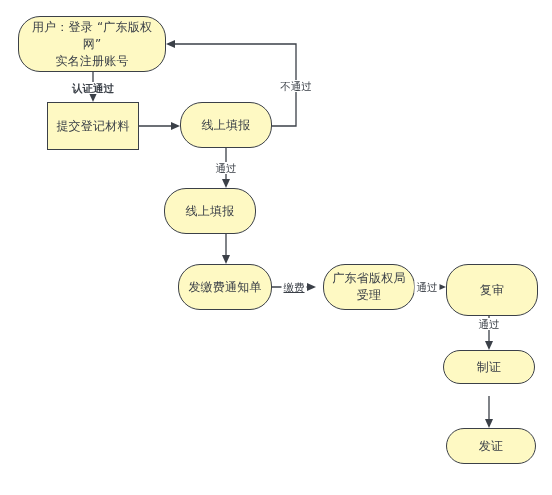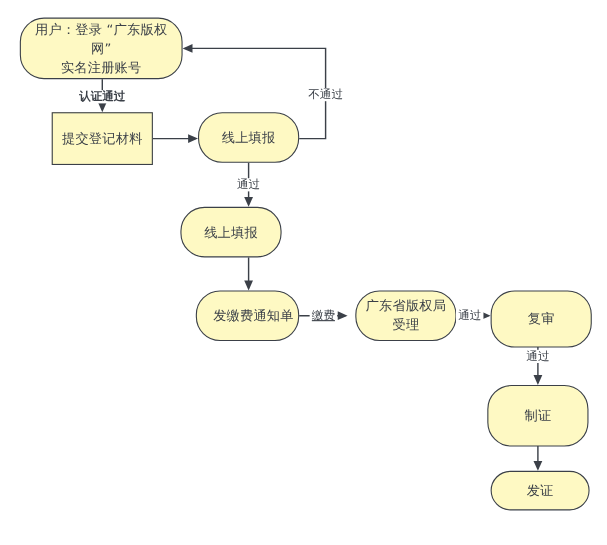--- a/index.html
+++ b/index.html
@@ -89,30 +89,30 @@
       </div>
       <div class="node rect" style="left: 47px; top: 102px; width: 92px; height: 48px;">
         <span class="node-label">提交登记材料</span>
       </div>
       <div class="node stadium" style="left: 180px; top: 102px; width: 92px; height: 46px;">
         <span class="node-label">线上填报</span>
       </div>
       <div class="node stadium" style="left: 164px; top: 188px; width: 92px; height: 46px;">
         <span class="node-label">线上填报</span>
       </div>
-      <div class="node stadium" style="left: 178px; top: 264px; width: 94px; height: 46px; justify-content: flex-end;">
+      <div class="node stadium" style="left: 178px; top: 264px; width: 94px; height: 46px;">
         <span class="node-label">发缴费通知单</span>
       </div>
       <div class="node stadium" style="left: 323px; top: 264px; width: 92px; height: 46px; justify-content: center;">
         <span class="node-label">广东省版权局受理</span>
       </div>
       <div class="node stadium" style="left: 446px; top: 264px; width: 92px; height: 52px;">
         <span class="node-label">复审</span>
       </div>
-      <div class="node stadium" style="left: 443px; top: 350px; width: 92px; height: 56px;">
+      <div class="node stadium" style="left: 443px; top: 350px; width: 92px; height: 34px;">
         <span class="node-label">制证</span>
       </div>
       <div class="node stadium" style="left: 446px; top: 428px; width: 90px; height: 36px;">
         <span class="node-label">发证</span>
       </div>
     </div>
   <div id="label-layer">
       <div class="edge-label" style="left: 93px; top: 88px; font-weight: bold;">认证通过</div>
       <div class="edge-label" style="left: 296px; top: 86px;">不通过</div>
       <div class="edge-label" style="left: 226px; top: 168px;">通过</div>

